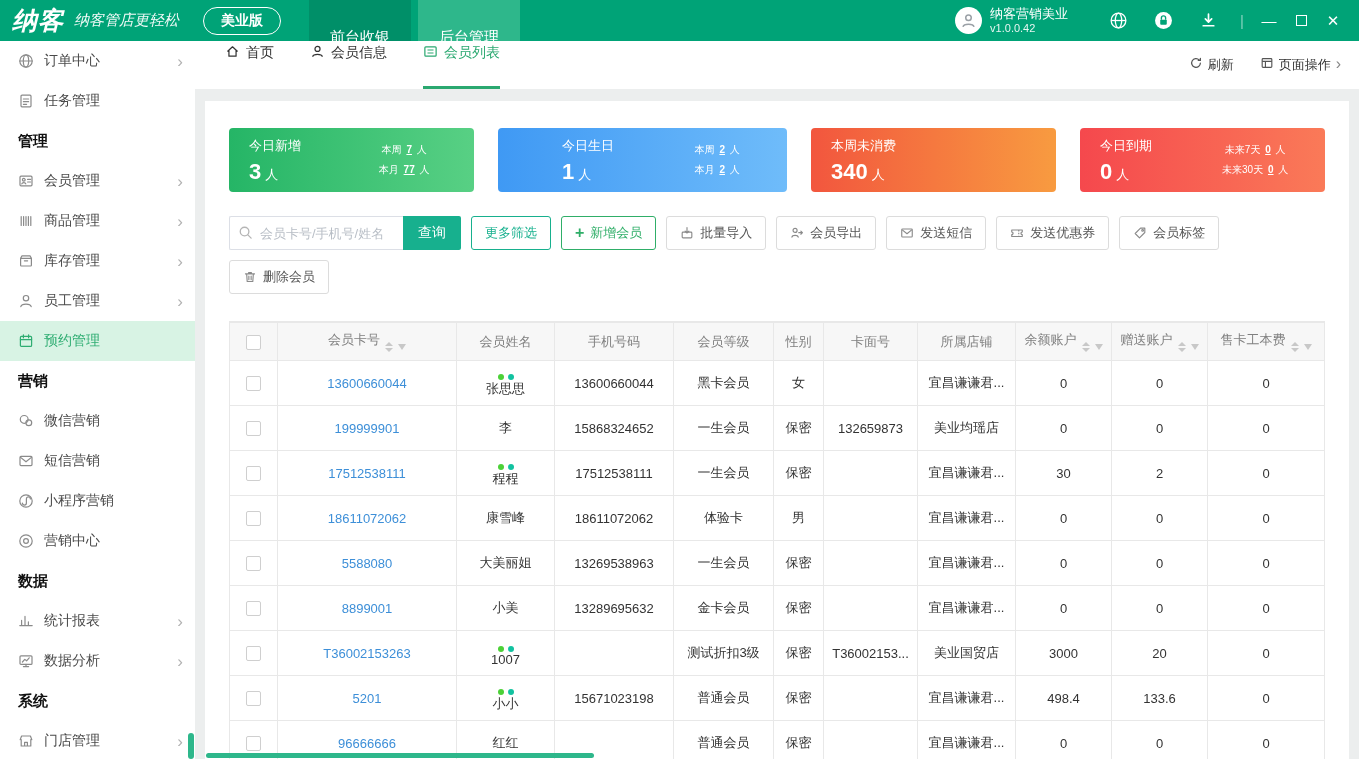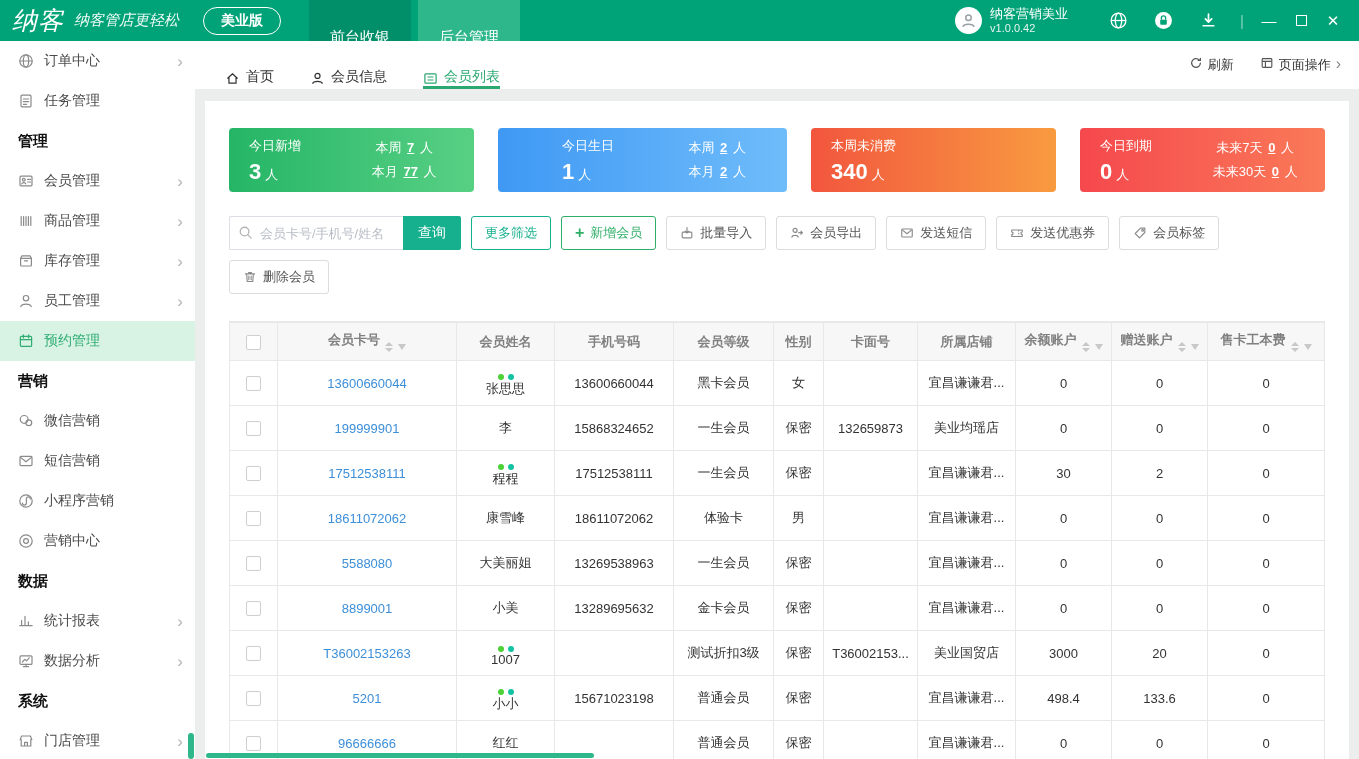--- a/index.html
+++ b/index.html
@@ -2,21 +2,21 @@
 <html><head>
 <meta charset="utf-8">
 <style>
   *{box-sizing:border-box;margin:0;padding:0}
   html,body{width:1359px;height:759px;overflow:hidden}
   body{font-family:"Liberation Sans","DejaVu Sans",sans-serif;background:#eceeee;color:#333}
   .app{width:1359px;height:759px;display:flex;flex-direction:column}
 
   
   .topbar{flex:0 0 41px;background:#00a377;display:flex;align-items:center;color:#fff;padding-left:12px}
-  .logo-text{font-size:25px;font-weight:normal;font-style:italic;letter-spacing:1px}
+  .logo-text{font-size:25px;font-weight:bold;font-style:italic;letter-spacing:1px}
   .slogan{font-family:"DejaVu Serif","Liberation Serif",serif;font-style:italic;font-size:15px;margin-left:10px;opacity:.95}
   .edition{margin-left:24px;background:transparent;border:1px solid #fff;color:#fff;border-radius:15px;padding:4px 17px;font-size:14px;font-weight:bold;cursor:pointer}
   .topnav{display:flex;margin-left:28px;height:41px;gap:7px}
   .topnav-tab{padding:16px 21px;line-height:41px;font-size:15px;background:#008f68;cursor:pointer}
   .topnav-tab.active{background:#2eb78b}
   .top-right{margin-left:auto;display:flex;align-items:center;padding-right:10px}
   .avatar{width:27px;height:27px;border-radius:50%;background:#fff;display:flex;align-items:center;justify-content:center;margin-right:8px;overflow:hidden}
   .acct{line-height:1.2;margin-right:28px}
   .acct-name{font-size:13px}
   .acct-ver{font-size:11px;opacity:.9}
@@ -32,37 +32,37 @@
   .side-item .icn{margin-right:10px;color:#8a8a8a;flex:0 0 16px}
   .side-item.active{background:#d8f3e4;color:#2fad72}
   .side-item.active .icn{color:#2fad72}
   .side-label{flex:1;white-space:nowrap}
   .side-arrow{color:#b3b3b3;font-size:17px;line-height:1}
   .side-section{height:40px;display:flex;align-items:center;padding:0 18px;font-size:15px;font-weight:bold;color:#111}
   .side-scrollbar{position:absolute;right:1px;bottom:0;width:6px;height:26px;background:#2eb78b;border-radius:3px}
 
   .main{flex:1;display:flex;flex-direction:column;min-width:0;background:#eceeee}
   .tabbar{flex:0 0 48px;background:#fff;display:flex;align-items:center;padding:0 18px 0 30px}
-  .tab{display:flex;align-items:flex-end;gap:6px;font-size:14px;color:#333;height:48px;margin-right:36px;cursor:pointer;border-bottom:3px solid transparent;padding-top:3px}
+  .tab{display:flex;align-items:flex-start;gap:6px;font-size:14px;color:#333;height:48px;margin-right:36px;cursor:pointer;border-bottom:3px solid transparent;padding-top:3px}
   .tab.active{color:#2aa870;border-bottom-color:#2aa870}
   .tabbar-right{margin-left:auto;display:flex;align-items:center;gap:26px;font-size:13px;color:#333}
   .tab-action{display:flex;align-items:flex-start;gap:5px;cursor:pointer}
   .tab-action .icn{color:#555}
   .chev{color:#888;font-size:16px;line-height:1}
 
   .content{flex:1;margin:12px 10px 0;background:#fff;padding:27px 24px 0;min-height:0;position:relative;overflow:hidden;display:flex;flex-direction:column}
 
   
   .cards{display:flex;gap:24px;flex:0 0 64px}
   .card{flex:1;height:64px;border-radius:4px;color:#fff;display:flex;align-items:center;overflow:hidden}
   .card-left{width:43%;padding-left:20px}
   .card-title{font-size:13px;margin-bottom:6px;white-space:nowrap}
   .card-value{font-size:22px;font-weight:bold;line-height:1}
   .card-value .unit{font-size:13px;font-weight:normal;margin-left:4px}
-  .card-right{flex:1;font-size:13px;display:flex;flex-direction:column;gap:6px;align-items:center}
+  .card-right{flex:1;font-size:10px;display:flex;flex-direction:column;gap:6px;align-items:center}
   .card-row{white-space:nowrap}
   .card-row b{text-decoration:underline;margin:0 2px;cursor:pointer}
 
   
   .toolbar{display:flex;gap:10px;margin-top:24px;align-items:center;flex:0 0 auto}
   .toolbar2{margin-top:10px}
   .searchbox{display:flex;position:relative}
   .searchbox .mag{position:absolute;left:9px;top:9px;color:#b5b5b5}
   .inp{width:174px;height:34px;border:1px solid #dcdfe6;border-right:none;border-radius:2px 0 0 2px;padding:0 8px 0 30px;font-size:13px;color:#333;outline:none;font-family:inherit}
   .inp::placeholder{color:#b8bec6}
@@ -70,21 +70,21 @@
   .btn{height:34px;background:#fff;border:1px solid #dcdcdc;border-radius:3px;color:#555;font-size:13px;padding:0 13px;display:inline-flex;align-items:center;gap:6px;cursor:pointer;font-family:inherit;white-space:nowrap}
   .btn .icn{color:#8a8a8a}
   .btn.teal{border-color:#17b08e;color:#17b08e}
   .btn.green{border-color:#2fae68;color:#2fae68}
   .btn.green .plus{font-size:16px;font-weight:bold;line-height:1}
 
   
   .table-wrap{margin-top:27px;flex:1;overflow:hidden;border-top:1px solid #e8e8e8}
   table.grid{border-collapse:collapse;width:100%;table-layout:fixed}
   .grid th,.grid td{border:1px solid #e8e8e8;font-size:13px;text-align:center;padding:0 4px;overflow:hidden;white-space:nowrap}
-  .grid thead th{background:#f7f7f7;color:#808080;font-weight:bold;height:38px}
+  .grid thead th{background:#f7f7f7;color:#808080;font-weight:normal;height:38px}
   .grid tbody td{height:45px;color:#333;background:#fff}
   .link{color:#3d8fd8;cursor:pointer}
   .cb{display:inline-block;width:15px;height:15px;border:1px solid #cfcfcf;border-radius:2px;background:#fff;vertical-align:middle;cursor:pointer}
   .dots{line-height:7px;margin-top:4px}
   .d{display:inline-block;width:6px;height:6px;border-radius:50%;margin:0 2px}
   .d.g{background:#4cd137}
   .d.t{background:#12c2a0}
   .sorters{display:inline-flex;align-items:center;margin-left:5px;vertical-align:-2px;cursor:pointer}
   .carets{display:inline-flex;flex-direction:column;gap:2px}
   .tri-up{width:0;height:0;border-left:4px solid transparent;border-right:4px solid transparent;border-bottom:4px solid #c8c8c8}

